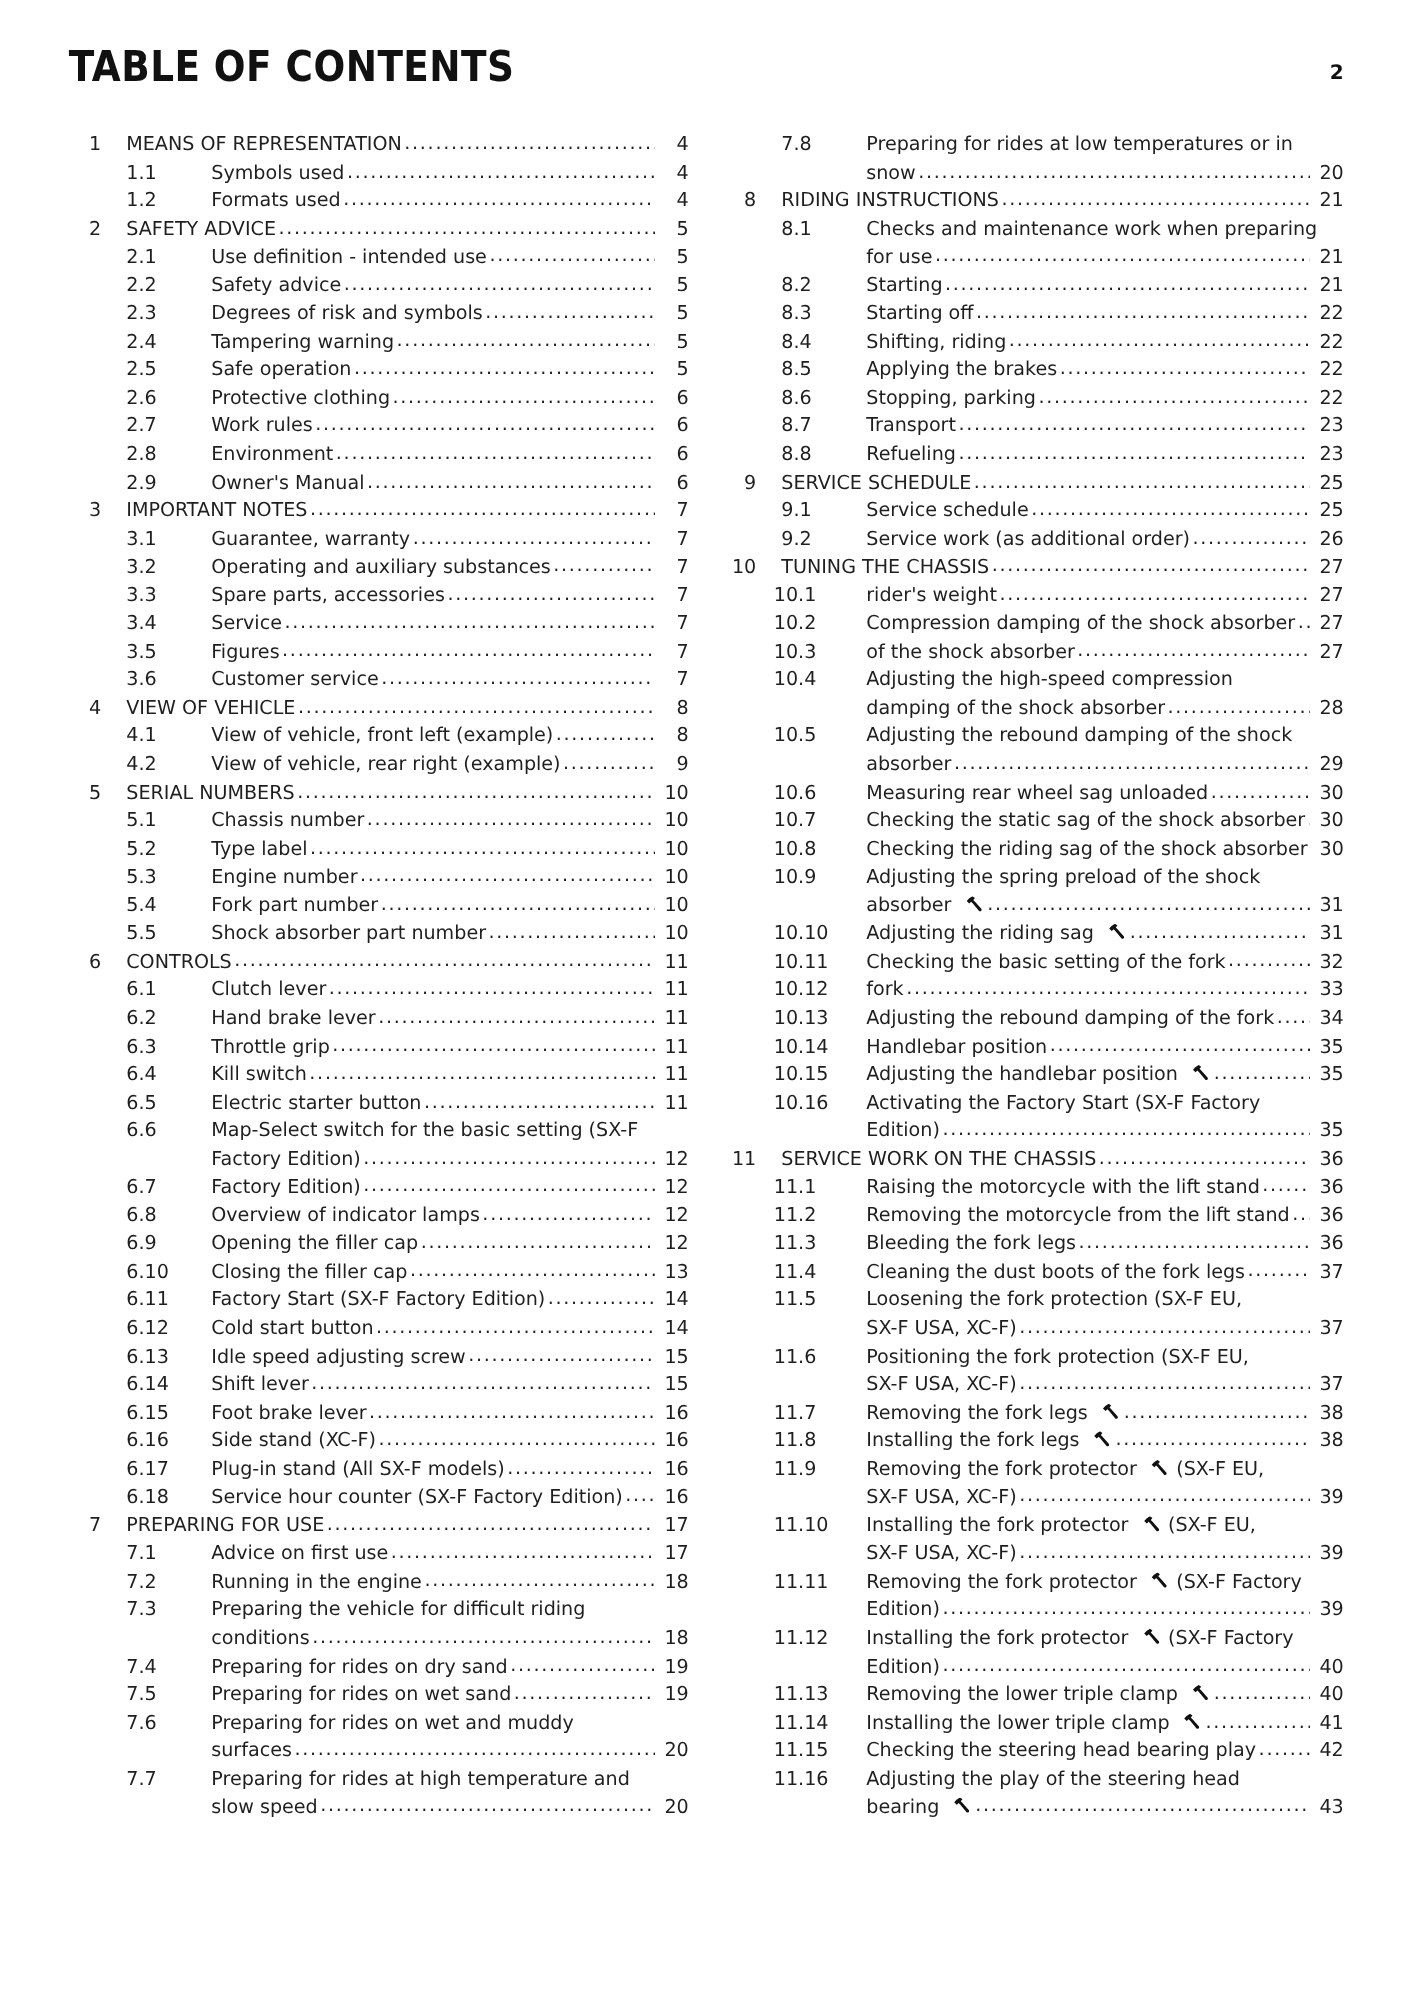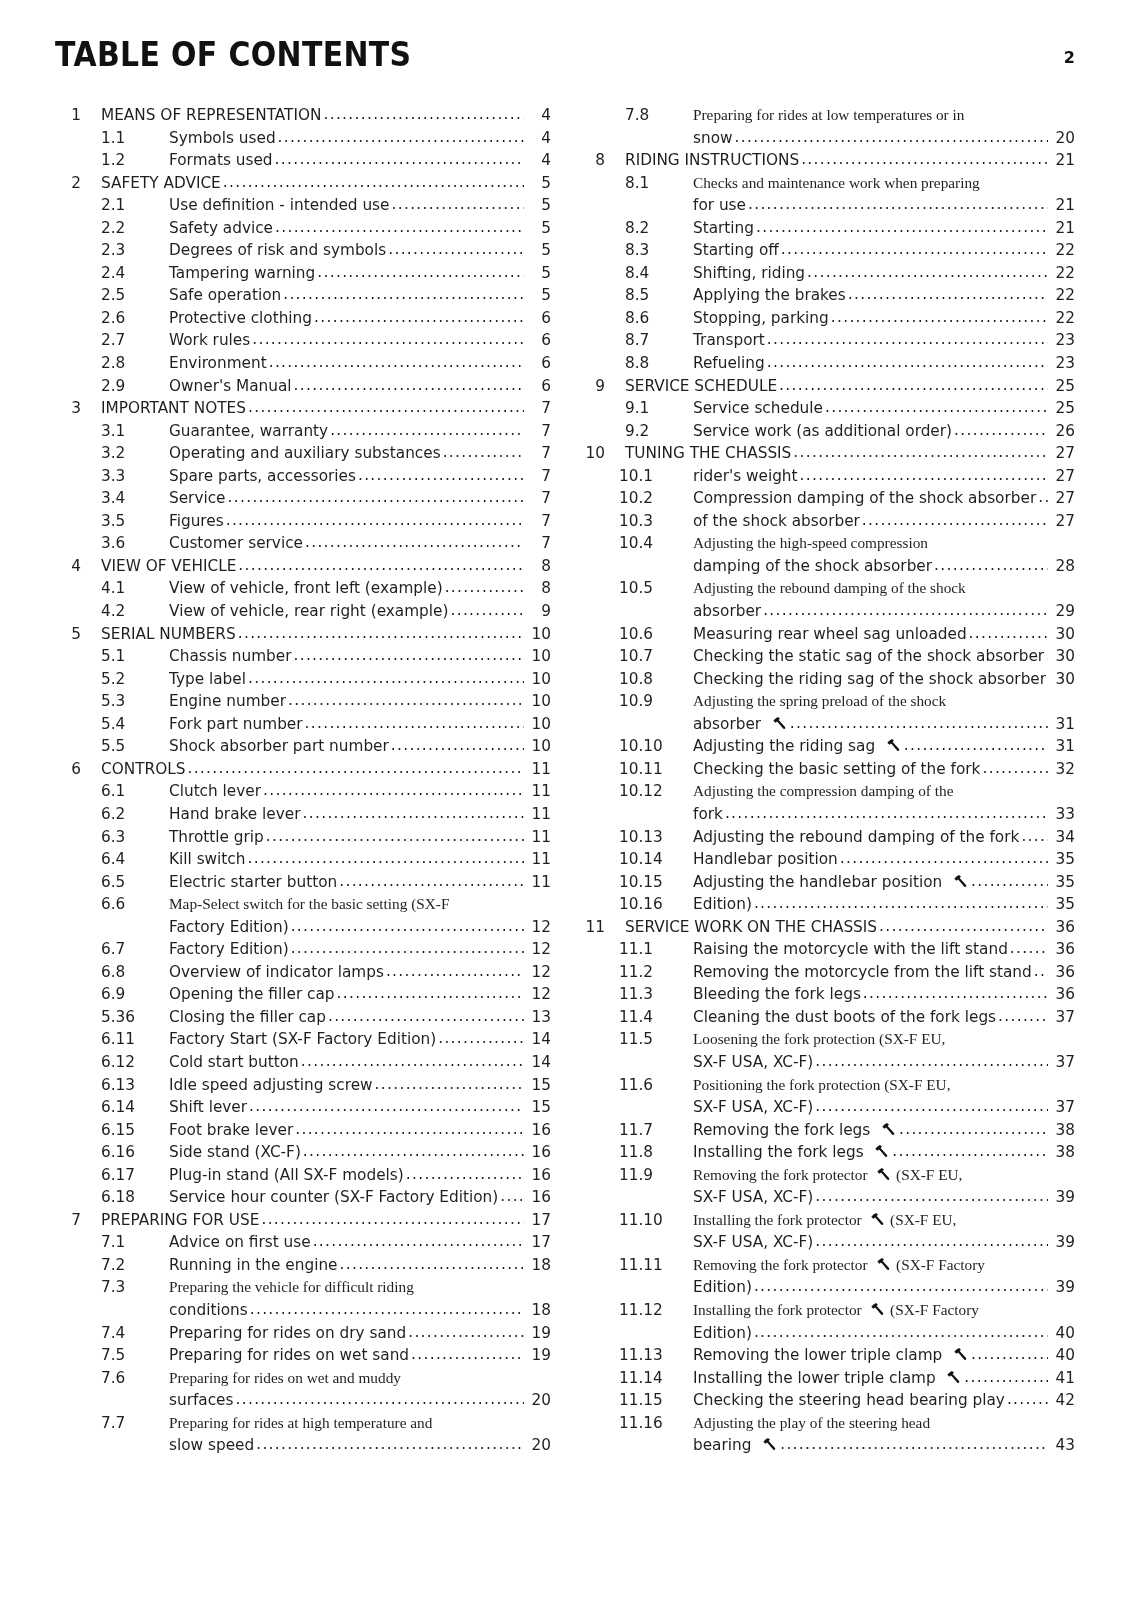--- a/index.html
+++ b/index.html
@@ -130,21 +130,20 @@
     flex: 0 0 auto;
     text-align: right;
     white-space: nowrap;
     padding-left: 4px;
     min-width: 22px;
   }
 
   
   .firstline {
     white-space: nowrap;
-    font-family: Liberation Serif, serif;
   }
 
   
   .wrench {
     display: inline-block;
     width: 15px;
     height: 14px;
     vertical-align: -2px;
     margin: 0 1px;
   }
@@ -547,21 +546,21 @@
           <div class="num">6.9</div>
           <div class="body">
             <div class="leaderline">
               <span class="label">Opening the filler cap</span>
               <span class="dots">............................................................................................................................................</span>
               <span class="pg">12</span>
             </div>
           </div>
         </div>
         <div class="entry section">
-          <div class="num">5.36</div>
+          <div class="num">6.10</div>
           <div class="body">
             <div class="leaderline">
               <span class="label">Closing the filler cap</span>
               <span class="dots">............................................................................................................................................</span>
               <span class="pg">13</span>
             </div>
           </div>
         </div>
         <div class="entry section">
           <div class="num">6.11</div>
@@ -983,21 +982,20 @@
             <div class="leaderline">
               <span class="label">Checking the basic setting of the fork</span>
               <span class="dots">............................................................................................................................................</span>
               <span class="pg">32</span>
             </div>
           </div>
         </div>
         <div class="entry section wide">
           <div class="num">10.12</div>
           <div class="body">
-            <div class="firstline">Adjusting the compression damping of the</div>
             <div class="leaderline">
               <span class="label">fork</span>
               <span class="dots">............................................................................................................................................</span>
               <span class="pg">33</span>
             </div>
           </div>
         </div>
         <div class="entry section wide">
           <div class="num">10.13</div>
           <div class="body">
@@ -1026,20 +1024,21 @@
                     <path fill="#111111" d="M3.1 2.0 L1.0 4.4 L3.3 6.6 L5.1 5.0 L6.6 6.6 L12.1 13.2 C12.6 13.8 13.5 13.9 14.1 13.4 C14.7 12.9 14.8 12.0 14.3 11.4 L8.6 5.1 L7.0 3.4 L8.5 1.7 L6.2 0.0 Z"></path>
                   </svg></span></span>
               <span class="dots">............................................................................................................................................</span>
               <span class="pg">35</span>
             </div>
           </div>
         </div>
         <div class="entry section wide">
           <div class="num">10.16</div>
           <div class="body">
+            <div class="firstline">Activating the Factory Start (SX-F Factory</div>
             <div class="leaderline">
               <span class="label">Edition)</span>
               <span class="dots">............................................................................................................................................</span>
               <span class="pg">35</span>
             </div>
           </div>
         </div>
         <div class="entry chapter">
           <div class="num">11</div>
           <div class="body">

